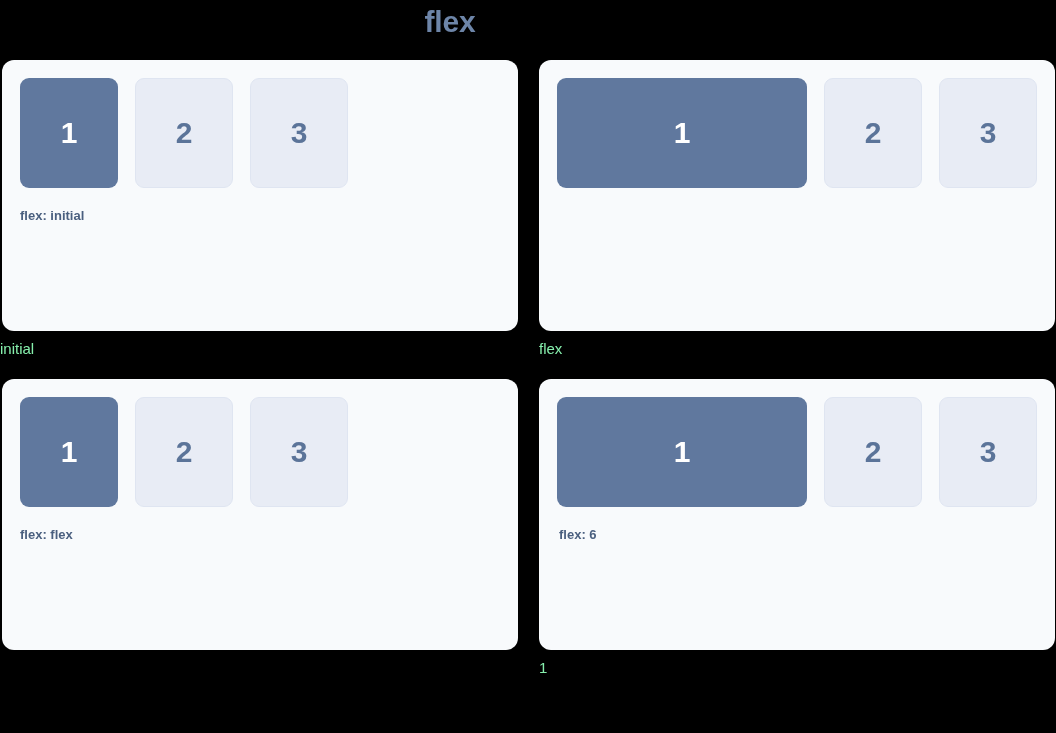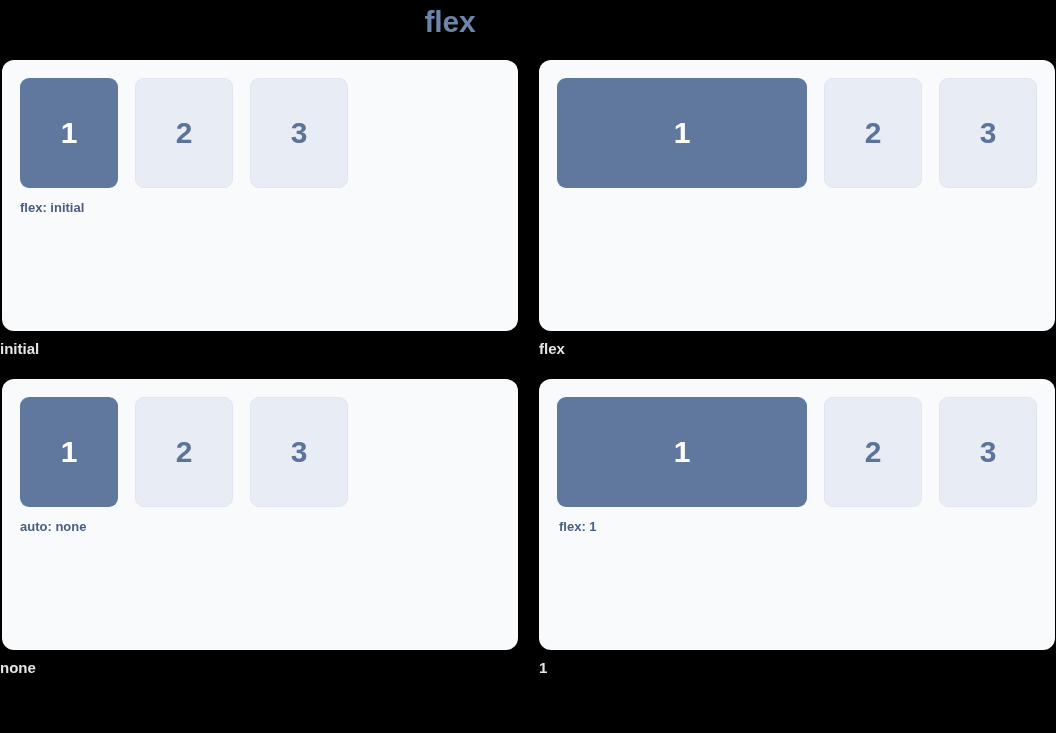--- a/index.html
+++ b/index.html
@@ -85,38 +85,38 @@
     border: 1px solid #dfe5f1;
   }
 
   
   .variant-initial .box.primary { flex: initial; }
   .variant-auto    .box.primary { flex: auto; }
   .variant-none    .box.primary { flex: none; }
   .variant-one     .box.primary { flex: 1; }
 
   .caption {
-    margin-top: 12px;
+    margin-top: 20px;
     font-size: 13px;
     font-weight: bold;
     color: #4a5f7f;
     line-height: 16px;
   }
 
   .variant-auto .caption,
   .variant-one .caption {
     padding-left: 2px;
   }
 
   .demo-label {
     margin-top: 9px;
     padding-left: 0;
     font-size: 15px;
-    font-weight: bold;
-    color: #e5e5e5;
+    font-weight: normal;
+    color: #86efac;
     line-height: 18px;
   }
 
   .demo.left .demo-label { margin-left: -2px; }
 </style>
 </head>
 <body>
 
 <div class="page">
 
@@ -147,31 +147,30 @@
       <div class="demo-label">flex</div>
     </div>
 
     <div class="demo left variant-none">
       <div class="card">
         <div class="flex-row">
           <div class="box primary">1</div>
           <div class="box muted">2</div>
           <div class="box muted">3</div>
         </div>
-        <div class="caption">auto: none</div>
+        <div class="caption">flex: flex</div>
       </div>
-      <div class="demo-label">none</div>
     </div>
 
     <div class="demo right variant-one">
       <div class="card">
         <div class="flex-row">
           <div class="box primary">1</div>
           <div class="box muted">2</div>
           <div class="box muted">3</div>
         </div>
-        <div class="caption">flex: 1</div>
+        <div class="caption">flex: 6</div>
       </div>
       <div class="demo-label">1</div>
     </div>
 
   </div>
 </div>
 
 </body></html>

